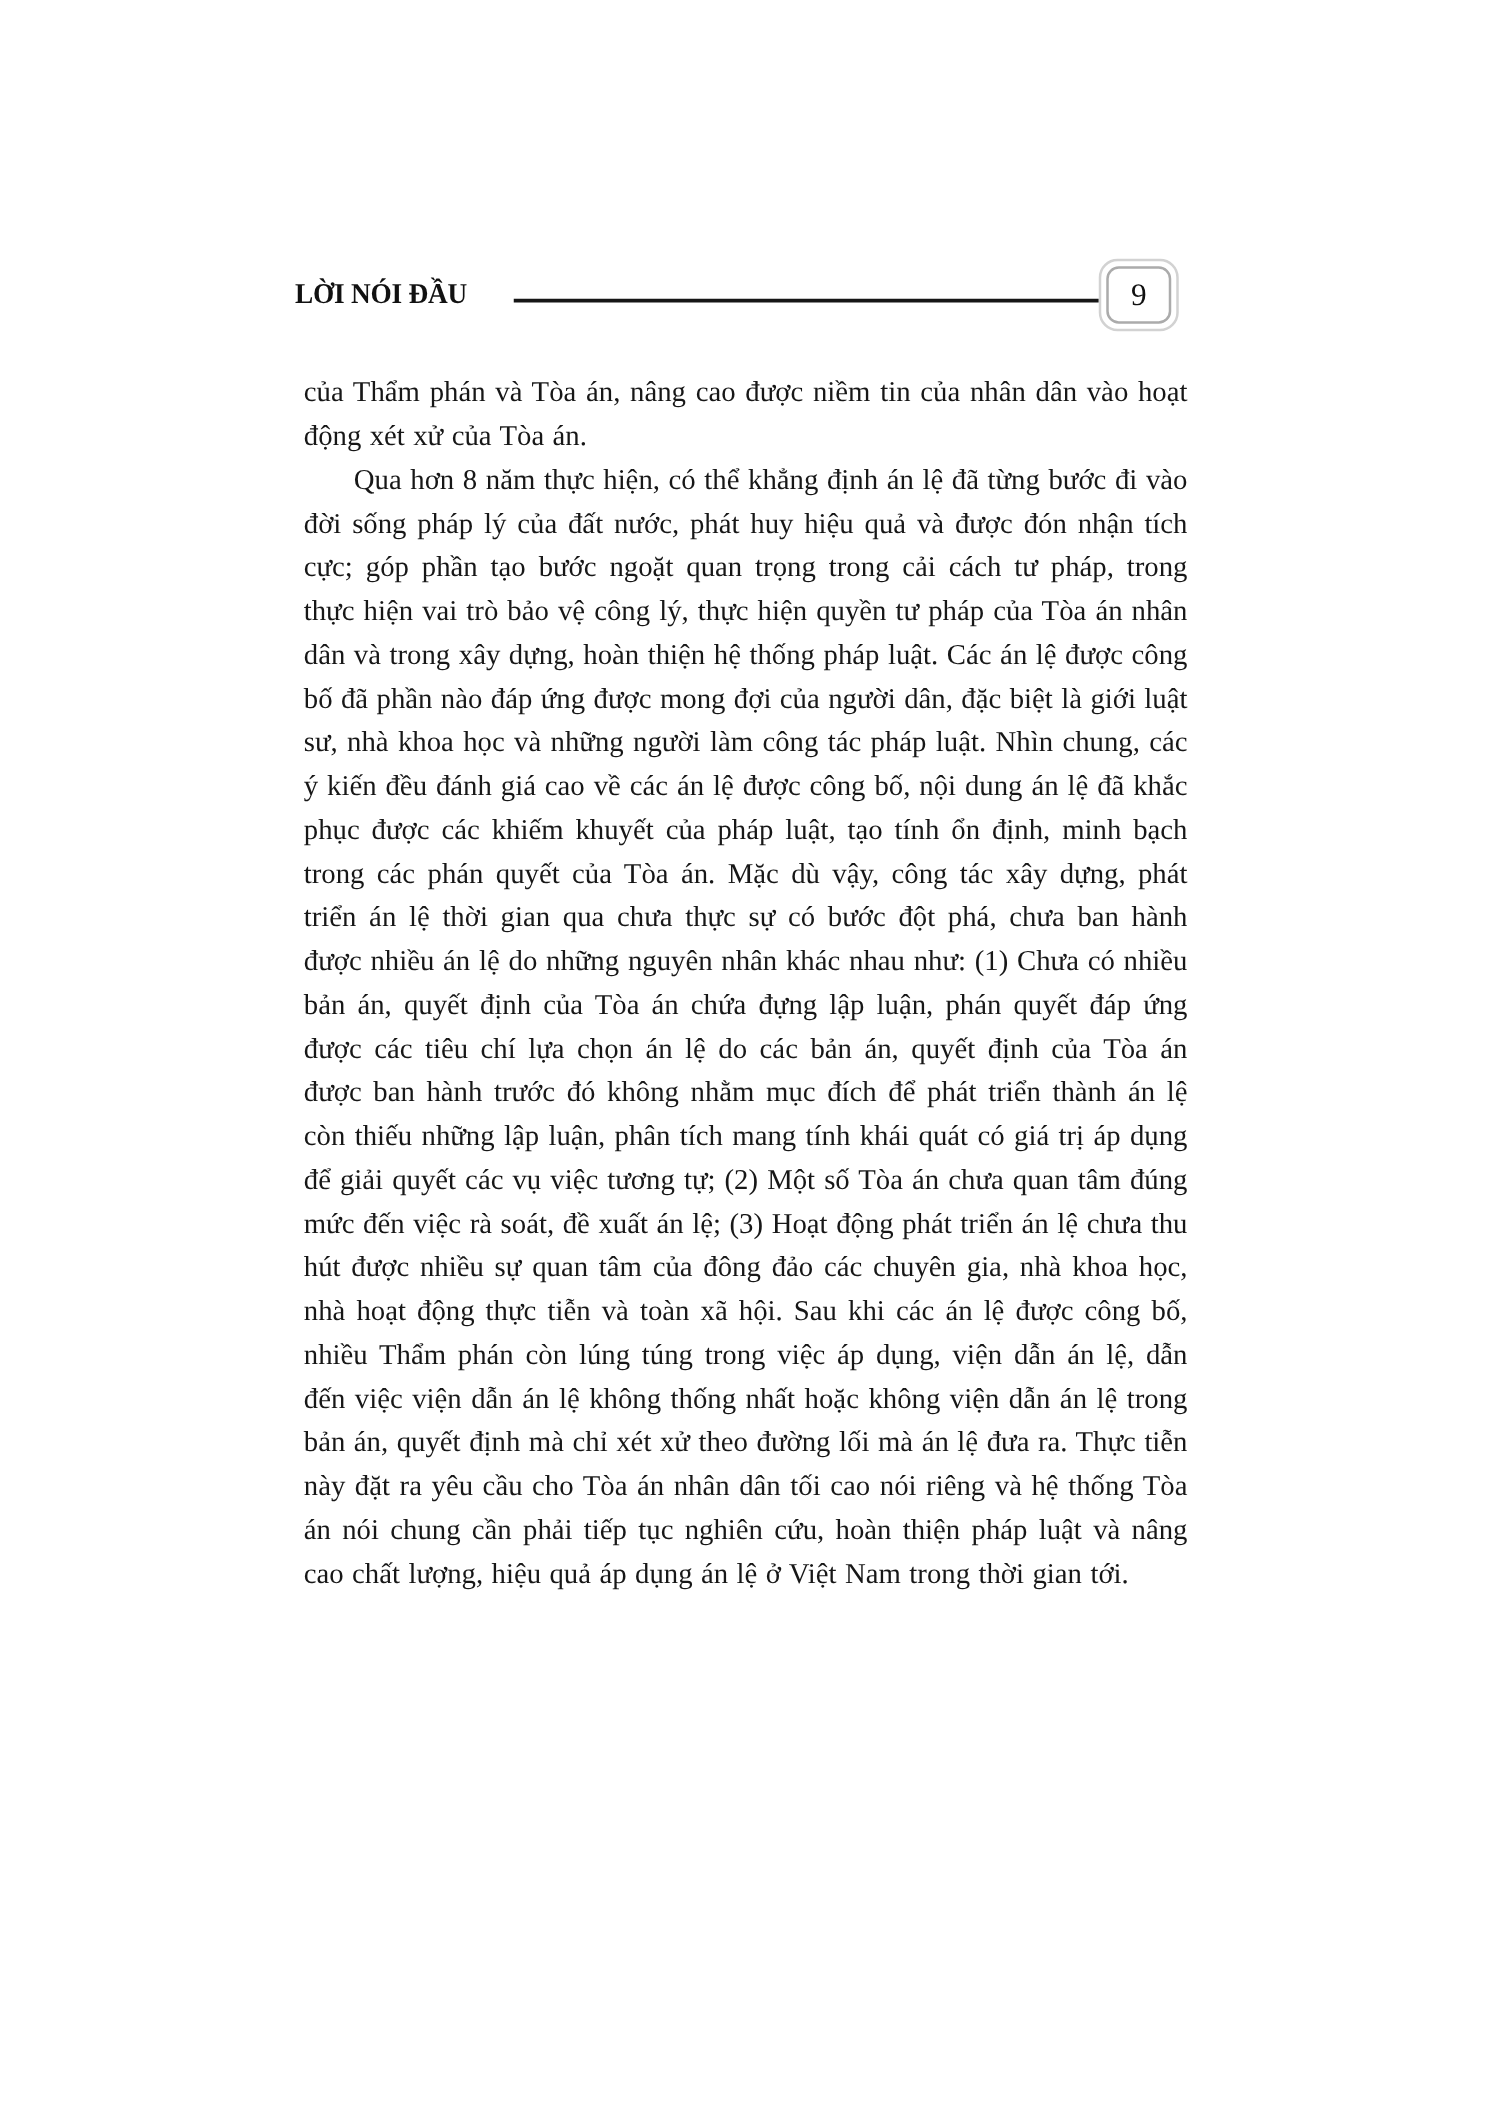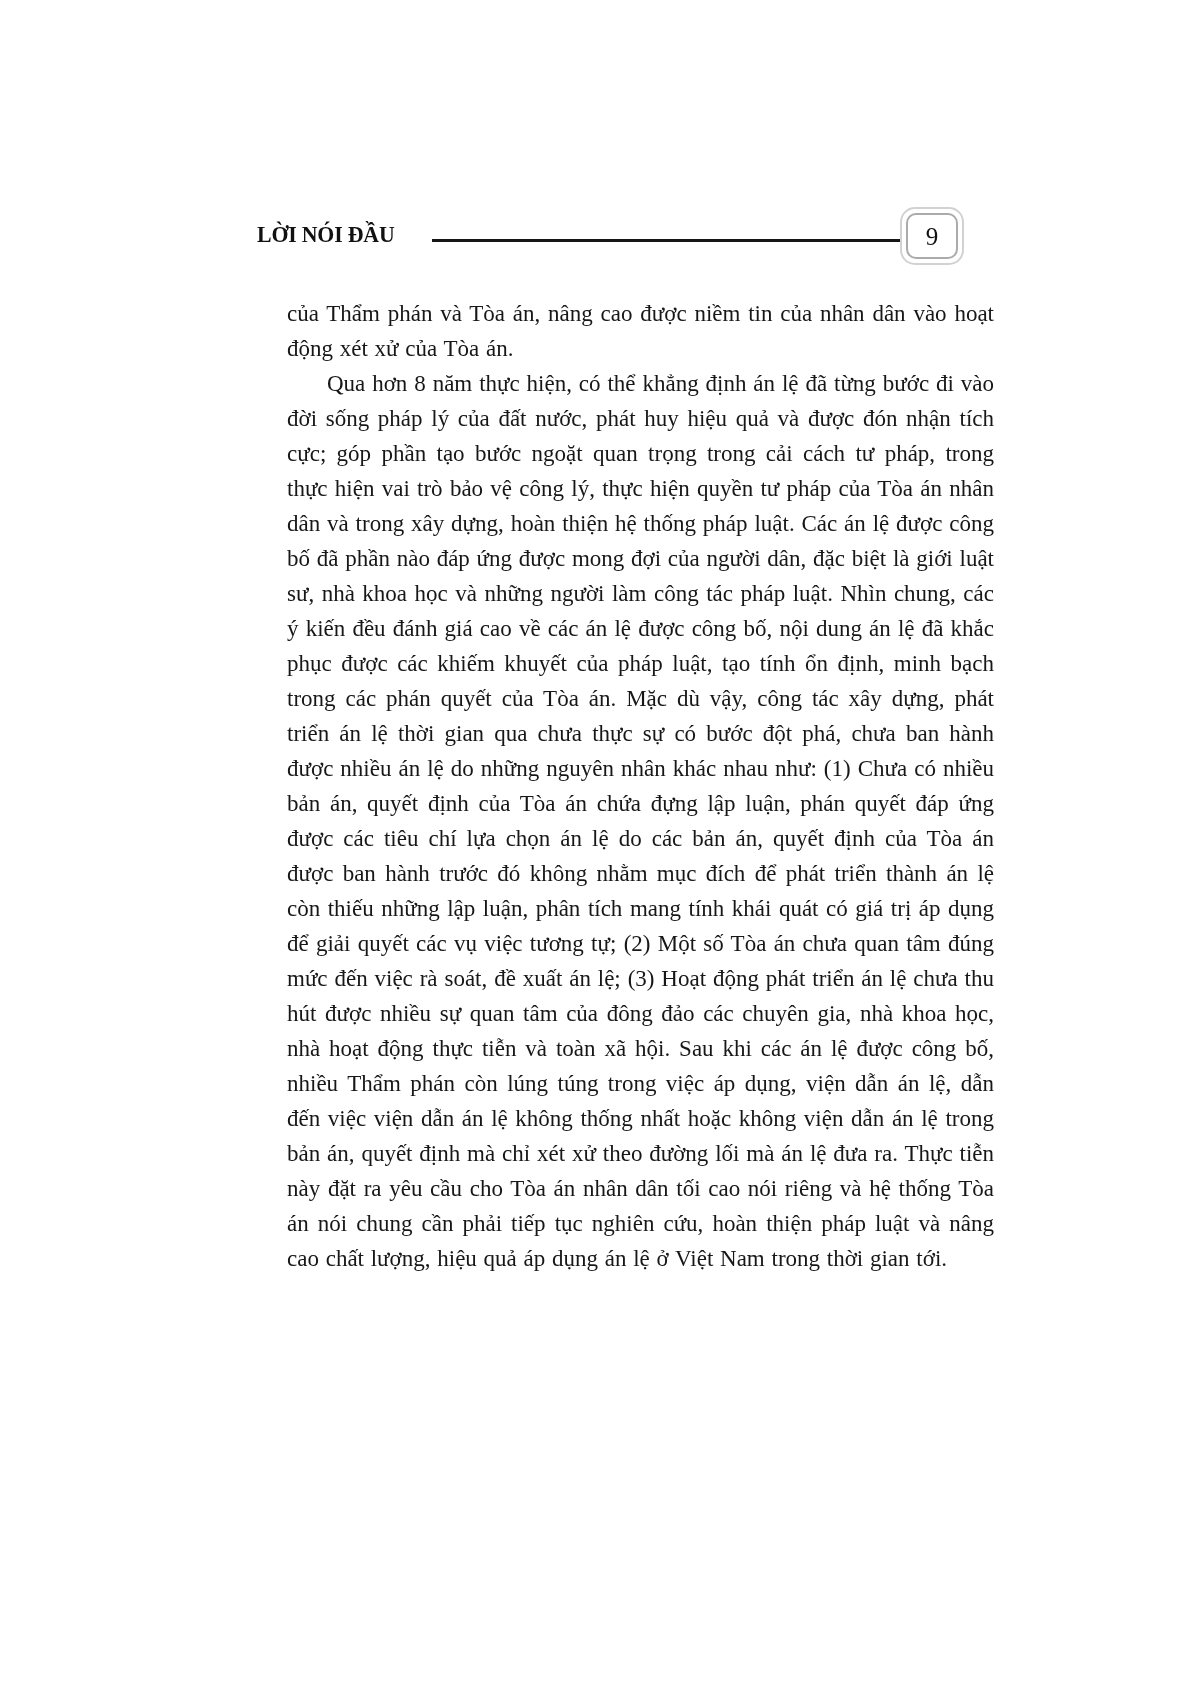--- a/index.html
+++ b/index.html
@@ -12,21 +12,21 @@
   }
   .page {
     position: absolute;
     inset: 0;
     background: #ffffff;
   }
   
   .page-header {
     position: absolute;
     top: 200px;
-    left: 257px;
+    left: 236px;
     width: 707px;
     height: 70px;
     display: flex;
     align-items: center;
   }
   .header-title {
     font-family: "Liberation Serif", serif;
     font-weight: bold;
     font-size: 23px;
     letter-spacing: -0.2px;
@@ -72,21 +72,20 @@
   .page-body {
     position: absolute;
     top: 296px;
     left: 243px;
     width: 707px;
     color: #171717;
     font-size: 23px;
     line-height: 35px;
     text-align: justify;
     word-spacing: 1px;
-    margin-left: 44px;
   }
   .page-body p { margin: 0; }
   .page-body p.indent { text-indent: 40px; }
   .italic { font-style: italic; }
 </style>
 </head>
 <body>
 
 <div class="page">
 

